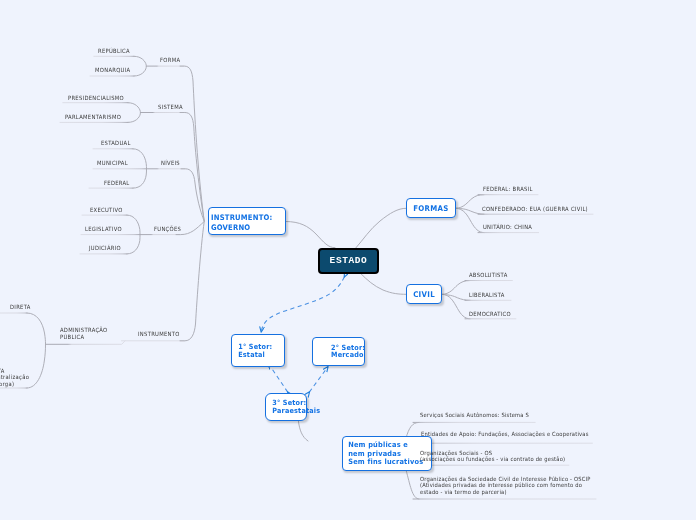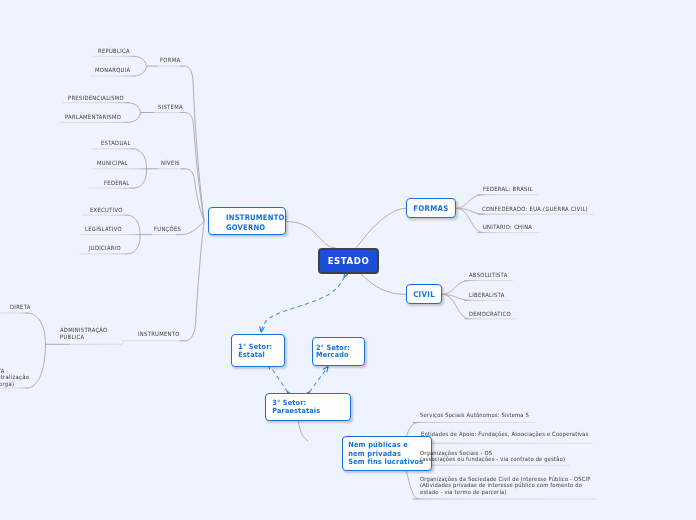--- a/index.html
+++ b/index.html
@@ -4,21 +4,21 @@
 <style>
   html,body{margin:0;padding:0;}
   body{width:696px;height:520px;background:#eff3fd;overflow:hidden;
        font-family:"Liberation Sans",sans-serif;-webkit-font-smoothing:antialiased;font-smooth:never;}
   #map{position:relative;width:696px;height:520px;background:#eff3fd;}
   svg.links{position:absolute;left:0;top:0;width:696px;height:520px;overflow:visible;}
 
   .node{position:absolute;box-sizing:border-box;will-change:transform;border-radius:4px;font-family:"DejaVu Sans Condensed","DejaVu Sans",sans-serif;
         display:flex;align-items:center;justify-content:center;text-align:center;
         font-weight:bold;white-space:pre;line-height:1.22;}
-  .node.fill{background:#1d4ed8;color:#fff;border:2px solid #404040;
+  .node.fill{background:#0c4a6e;color:#fff;border:2px solid #000000;font-family:Liberation Mono, monospace;
              }
   .node.outline{background:#fff;color:#1272e4;border:1.6px solid #1570e0;
              box-shadow:1.5px 2px 2px rgba(0,0,0,.18);}
 
   .leaf{position:absolute;will-change:transform;color:#3a3a3a;font-family:"DejaVu Sans Condensed","DejaVu Sans",sans-serif;white-space:pre;line-height:1.25;}
 </style>
 </head>
 <body>
 
 <div id="map">
@@ -275,34 +275,34 @@
     </defs>
     <g fill="none" stroke="#4a90e2" stroke-width="1.05" stroke-dasharray="4.2 3.4" marker-start="url(#ah)" marker-end="url(#ah)">
       <path d="M 344.4 276.8 C 340 286 334 292.5 323 297.5 C 306 305 288 309 276 314.5 C 267 318.5 262.5 324 261.2 331.8"></path>
       <path d="M 287.7 392.1 L 268.7 363.9"></path>
       <path d="M 309.3 392.1 L 327.9 366.8"></path>
     </g>
   </svg>
 
   <div class="node fill" style="left:318px;top:248px;width:61px;height:26px;font-size:9.5px;letter-spacing:.6px;">ESTADO</div>
 
-  <div class="node outline" style="left:207.5px;top:207px;width:78px;height:27.5px;font-size:7.6px;letter-spacing:.2px;line-height:9.5px;justify-content:flex-start;padding-left:17px;padding-top:4px;text-align:left;">INSTRUMENTO:
+  <div class="node outline" style="left:207.5px;top:207px;width:78px;height:27.5px;font-size:7.6px;letter-spacing:.2px;line-height:9.5px;justify-content:flex-start;padding-left:2px;padding-top:4px;text-align:left;">INSTRUMENTO:
 GOVERNO</div>
 
   <div class="node outline" style="left:405.8px;top:197.8px;width:49.7px;height:20px;font-size:7.8px;letter-spacing:.3px;padding-top:1.5px;">FORMAS</div>
 
   <div class="node outline" style="left:405.8px;top:284.3px;width:36.1px;height:19.7px;font-size:7.8px;letter-spacing:.3px;padding-top:1.5px;">CIVIL</div>
 
   <div class="node outline" style="left:230.8px;top:334px;width:54.2px;height:33px;font-size:7.2px;letter-spacing:.2px;line-height:7.5px;justify-content:flex-start;padding-left:6.2px;text-align:left;">1° Setor:
 Estatal</div>
 
-  <div class="node outline" style="left:311.8px;top:337.1px;width:53.4px;height:28.8px;font-size:7.2px;letter-spacing:.2px;line-height:7.5px;justify-content:flex-start;padding-left:3px;text-align:left;">2° Setor:
+  <div class="node outline" style="left:311.8px;top:337.1px;width:53.4px;height:28.8px;font-size:7.2px;letter-spacing:.2px;line-height:7.5px;justify-content:flex-start;padding-left:18px;text-align:left;">2° Setor:
 Mercado</div>
 
-  <div class="node outline" style="left:264.6px;top:393.1px;width:86px;height:27.9px;font-size:7.2px;letter-spacing:.2px;line-height:7.5px;justify-content:flex-start;padding-left:6.2px;text-align:left;">3° Setor:
+  <div class="node outline" style="left:264.6px;top:393.1px;width:42px;height:27.9px;font-size:7.2px;letter-spacing:.2px;line-height:7.5px;justify-content:flex-start;padding-left:6.2px;text-align:left;border-radius:6px;">3° Setor:
 Paraestatais</div>
 
   <div class="node outline" style="left:302.3px;top:436px;width:89.5px;height:35.1px;padding-top:1px;font-size:7.35px;letter-spacing:.2px;line-height:8.4px;justify-content:flex-start;padding-left:5.2px;text-align:left;margin-left:40px;">Nem públicas e
 nem privadas
 Sem fins lucrativos</div>
 
   <div class="leaf" style="left:160.3px;top:57.4px;font-size:5.8px;letter-spacing:.3px;">FORMA</div>
   <div class="leaf" style="left:158.0px;top:103.6px;font-size:5.8px;letter-spacing:.3px;">SISTEMA</div>
   <div class="leaf" style="left:161.2px;top:159.6px;font-size:5.8px;letter-spacing:.3px;">NÍVEIS</div>
   <div class="leaf" style="left:154.2px;top:226.1px;font-size:5.8px;letter-spacing:.3px;">FUNÇÕES</div>

